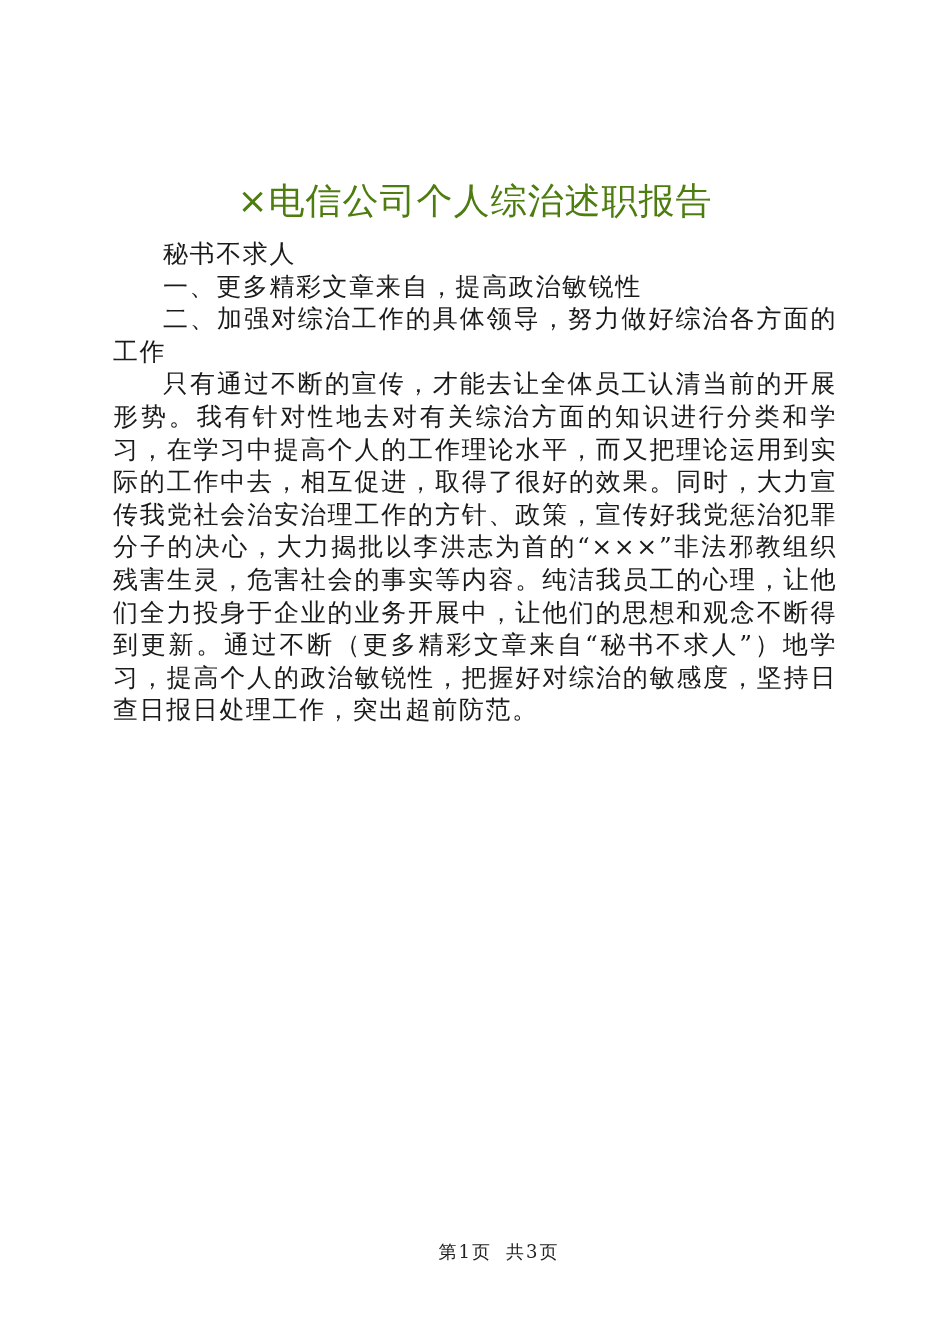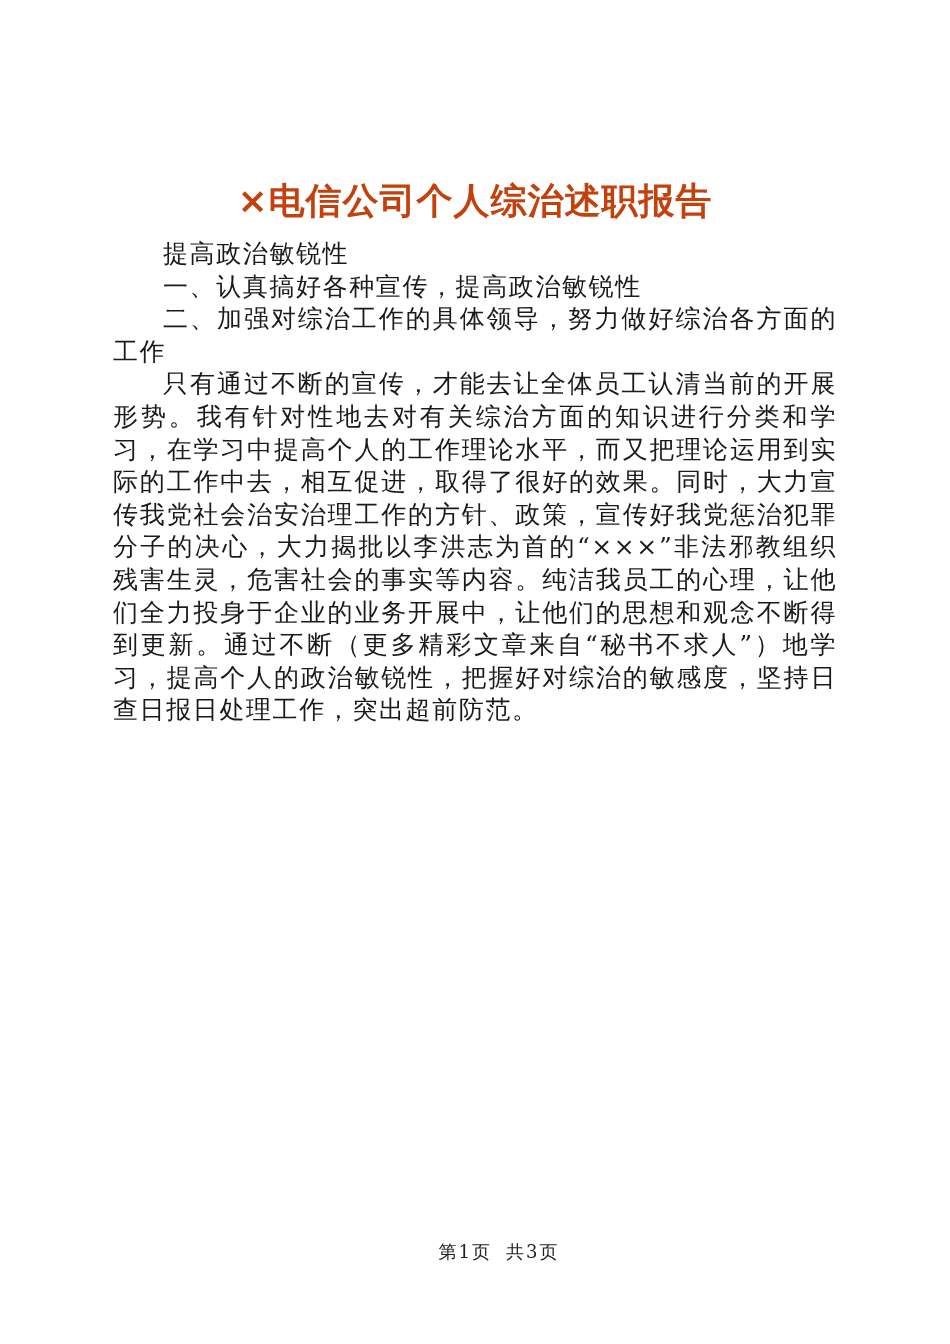--- a/index.html
+++ b/index.html
@@ -19,26 +19,26 @@
     height: 1344px;
     background: #ffffff;
     overflow: hidden;
   }
   .doc {
     padding: 176px 113px 0 113px;
   }
   .title {
     margin: 0 0 12px 0;
     font-family: "DejaVu Sans", sans-serif;
-    font-weight: bold;
+    font-weight: normal;
     font-size: 36px;
     line-height: 50px;
     text-align: center;
     letter-spacing: 1px;
-    color: #c2410c;
+    color: #4d7c0f;
   }
   .body-text p {
     margin: 0;
     font-size: 25px;
     line-height: 32.6px;
     letter-spacing: 1.6px;
     text-align: justify;
     text-indent: 2em;
     color: #1a1a1a;
     font-weight: normal;
@@ -60,22 +60,22 @@
     width: 14px;
   }
 </style>
 </head>
 <body>
 
 <div class="page">
   <div class="doc">
     <h1 class="title">×电信公司个人综治述职报告</h1>
     <div class="body-text">
-      <p>提高政治敏锐性</p>
-      <p>一、认真搞好各种宣传，提高政治敏锐性</p>
+      <p>秘书不求人</p>
+      <p>一、更多精彩文章来自，提高政治敏锐性</p>
       <p>二、加强对综治工作的具体领导，努力做好综治各方面的工作</p>
       <p>只有通过不断的宣传，才能去让全体员工认清当前的开展形势。我有针对性地去对有关综治方面的知识进行分类和学习，在学习中提高个人的工作理论水平，而又把理论运用到实际的工作中去，相互促进，取得了很好的效果。同时，大力宣传我党社会治安治理工作的方针、政策，宣传好我党惩治犯罪分子的决心，大力揭批以李洪志为首的“×××”非法邪教组织残害生灵，危害社会的事实等内容。纯洁我员工的心理，让他们全力投身于企业的业务开展中，让他们的思想和观念不断得到更新。通过不断（更多精彩文章来自“秘书不求人”）地学习，提高个人的政治敏锐性，把握好对综治的敏感度，坚持日查日报日处理工作，突出超前防范。</p>
     </div>
   </div>
 
   <div class="footer">
     <span>第1页</span><span class="gap"></span><span>共3页</span>
   </div>
 </div>
 

